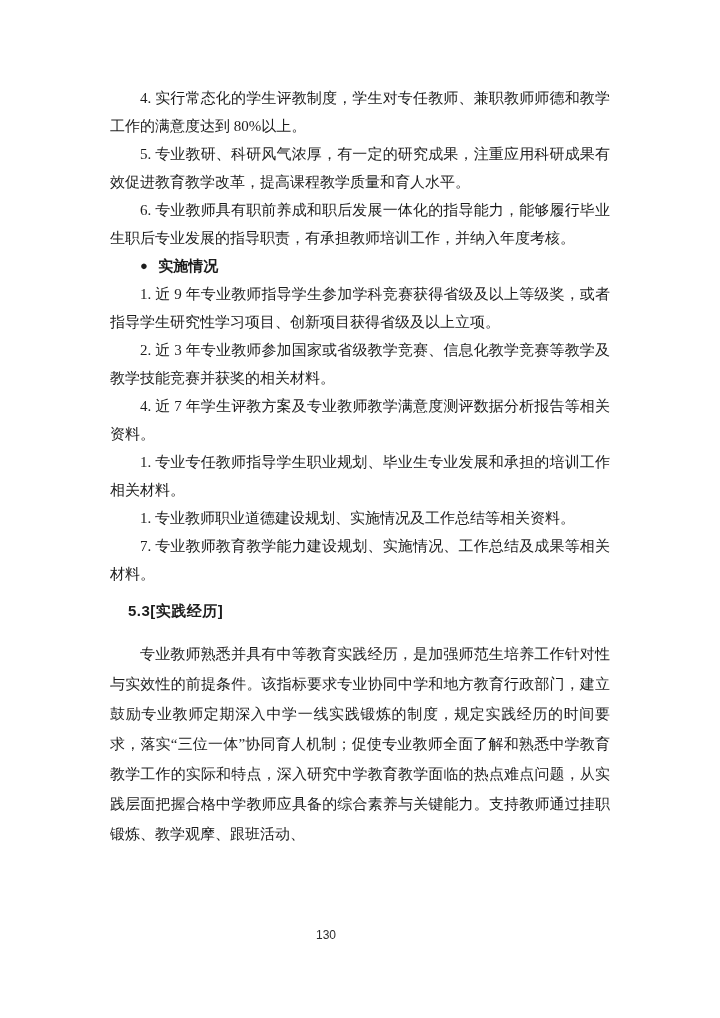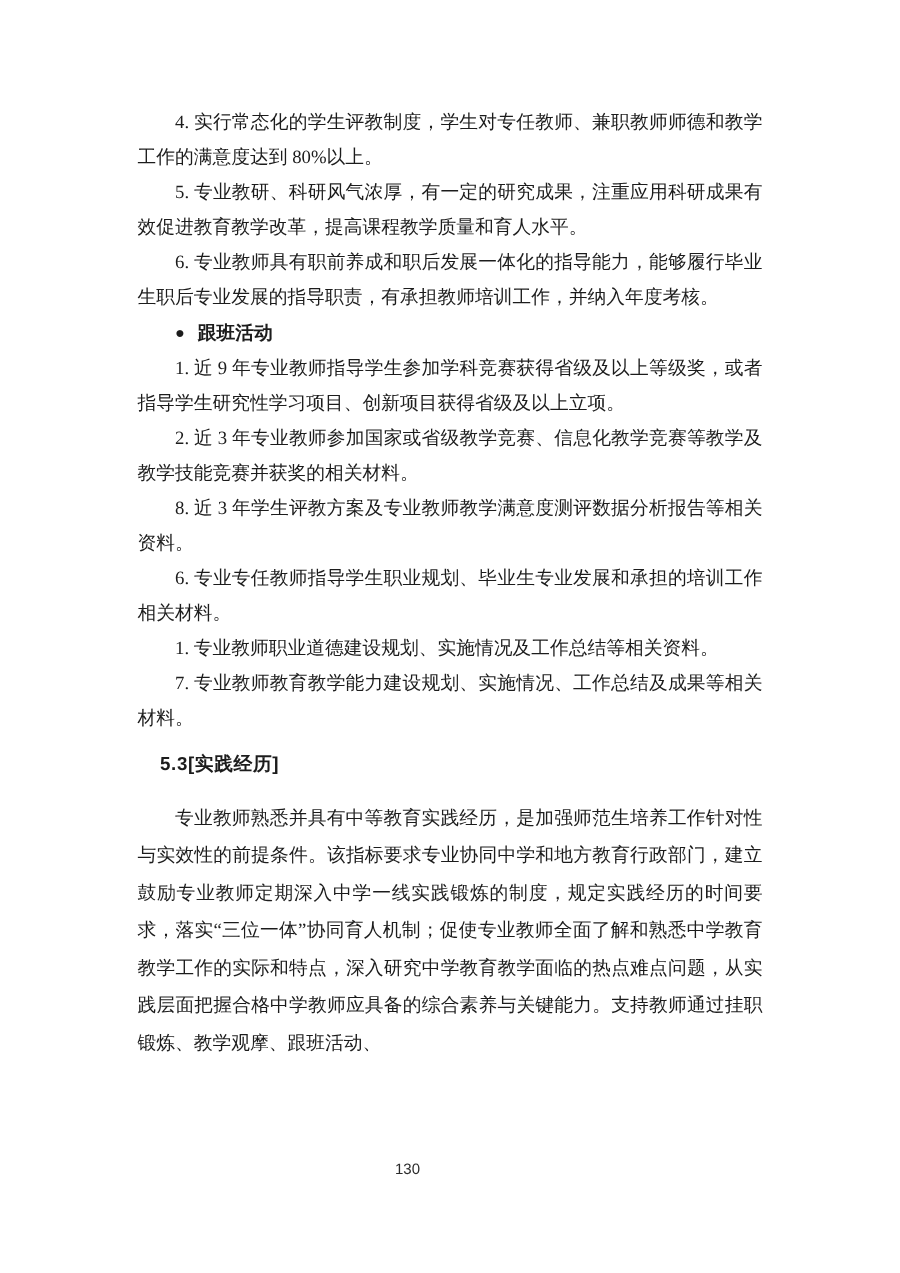--- a/index.html
+++ b/index.html
@@ -80,31 +80,31 @@
 <div class="page">
   <div class="content">
 
     <p class="para">4. 实行常态化的学生评教制度，学生对专任教师、兼职教师师德和教学工作的满意度达到 80%以上。</p>
 
     <p class="para">5. 专业教研、科研风气浓厚，有一定的研究成果，注重应用科研成果有效促进教育教学改革，提高课程教学质量和育人水平。</p>
 
     <p class="para">6. 专业教师具有职前养成和职后发展一体化的指导能力，能够履行毕业生职后专业发展的指导职责，有承担教师培训工作，并纳入年度考核。</p>
 
     <p class="bullet-line">
-      <span class="bullet-dot">●</span><span>跟班活动</span>
+      <span class="bullet-dot">●</span><span>实施情况</span>
     </p>
 
     <p class="para">1. 近 9 年专业教师指导学生参加学科竞赛获得省级及以上等级奖，或者指导学生研究性学习项目、创新项目获得省级及以上立项。</p>
 
     <p class="para">2. 近 3 年专业教师参加国家或省级教学竞赛、信息化教学竞赛等教学及教学技能竞赛并获奖的相关材料。</p>
 
 
-    <p class="para">8. 近 3 年学生评教方案及专业教师教学满意度测评数据分析报告等相关资料。</p>
+    <p class="para">4. 近 7 年学生评教方案及专业教师教学满意度测评数据分析报告等相关资料。</p>
 
-    <p class="para">6. 专业专任教师指导学生职业规划、毕业生专业发展和承担的培训工作相关材料。</p>
+    <p class="para">1. 专业专任教师指导学生职业规划、毕业生专业发展和承担的培训工作相关材料。</p>
 
     <p class="para">1. 专业教师职业道德建设规划、实施情况及工作总结等相关资料。</p>
 
     <p class="para">7. 专业教师教育教学能力建设规划、实施情况、工作总结及成果等相关材料。</p>
 
     <h2 class="section-heading">5.3[实践经历]</h2>
 
 
 
     <p class="para closing-para">专业教师熟悉并具有中等教育实践经历，是加强师范生培养工作针对性与实效性的前提条件。该指标要求专业协同中学和地方教育行政部门，建立鼓励专业教师定期深入中学一线实践锻炼的制度，规定实践经历的时间要求，落实“三位一体”协同育人机制；促使专业教师全面了解和熟悉中学教育教学工作的实际和特点，深入研究中学教育教学面临的热点难点问题，从实践层面把握合格中学教师应具备的综合素养与关键能力。支持教师通过挂职锻炼、教学观摩、跟班活动、</p>

